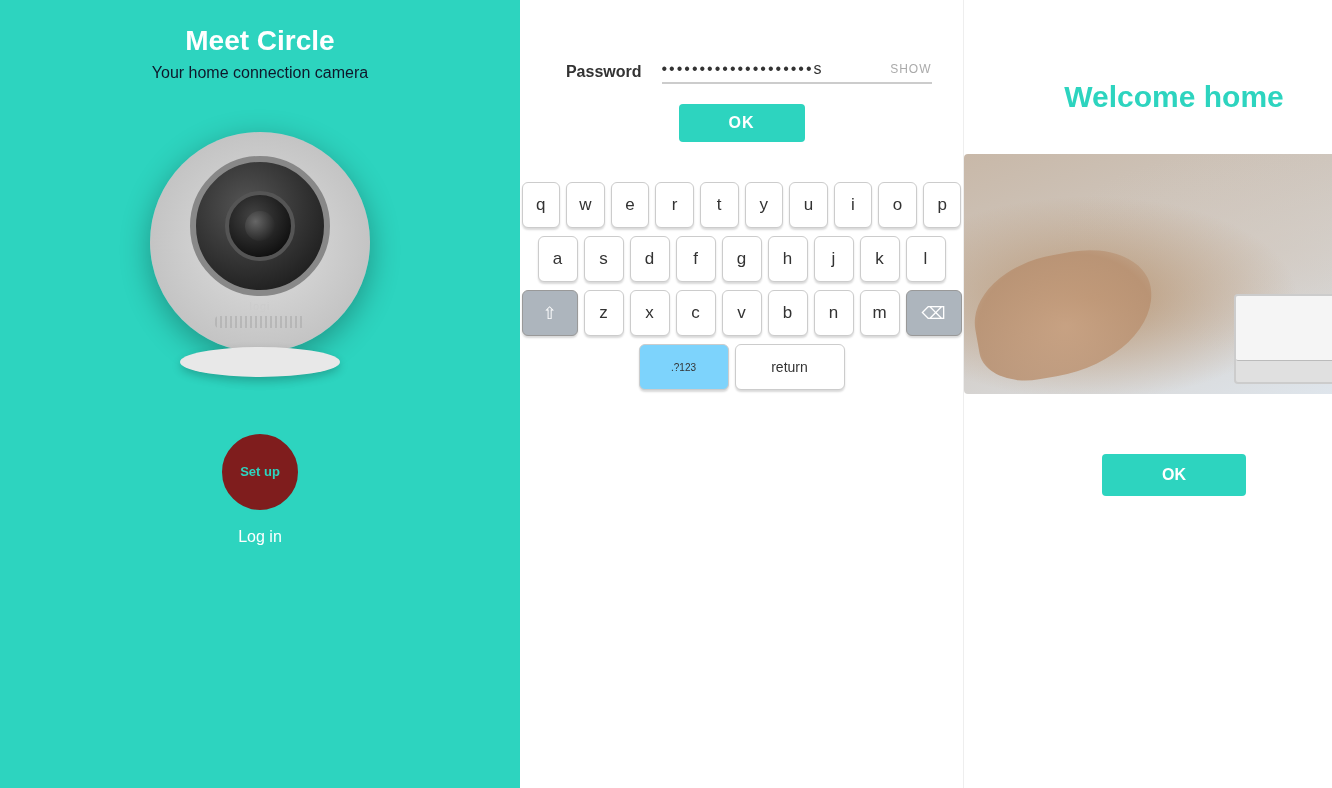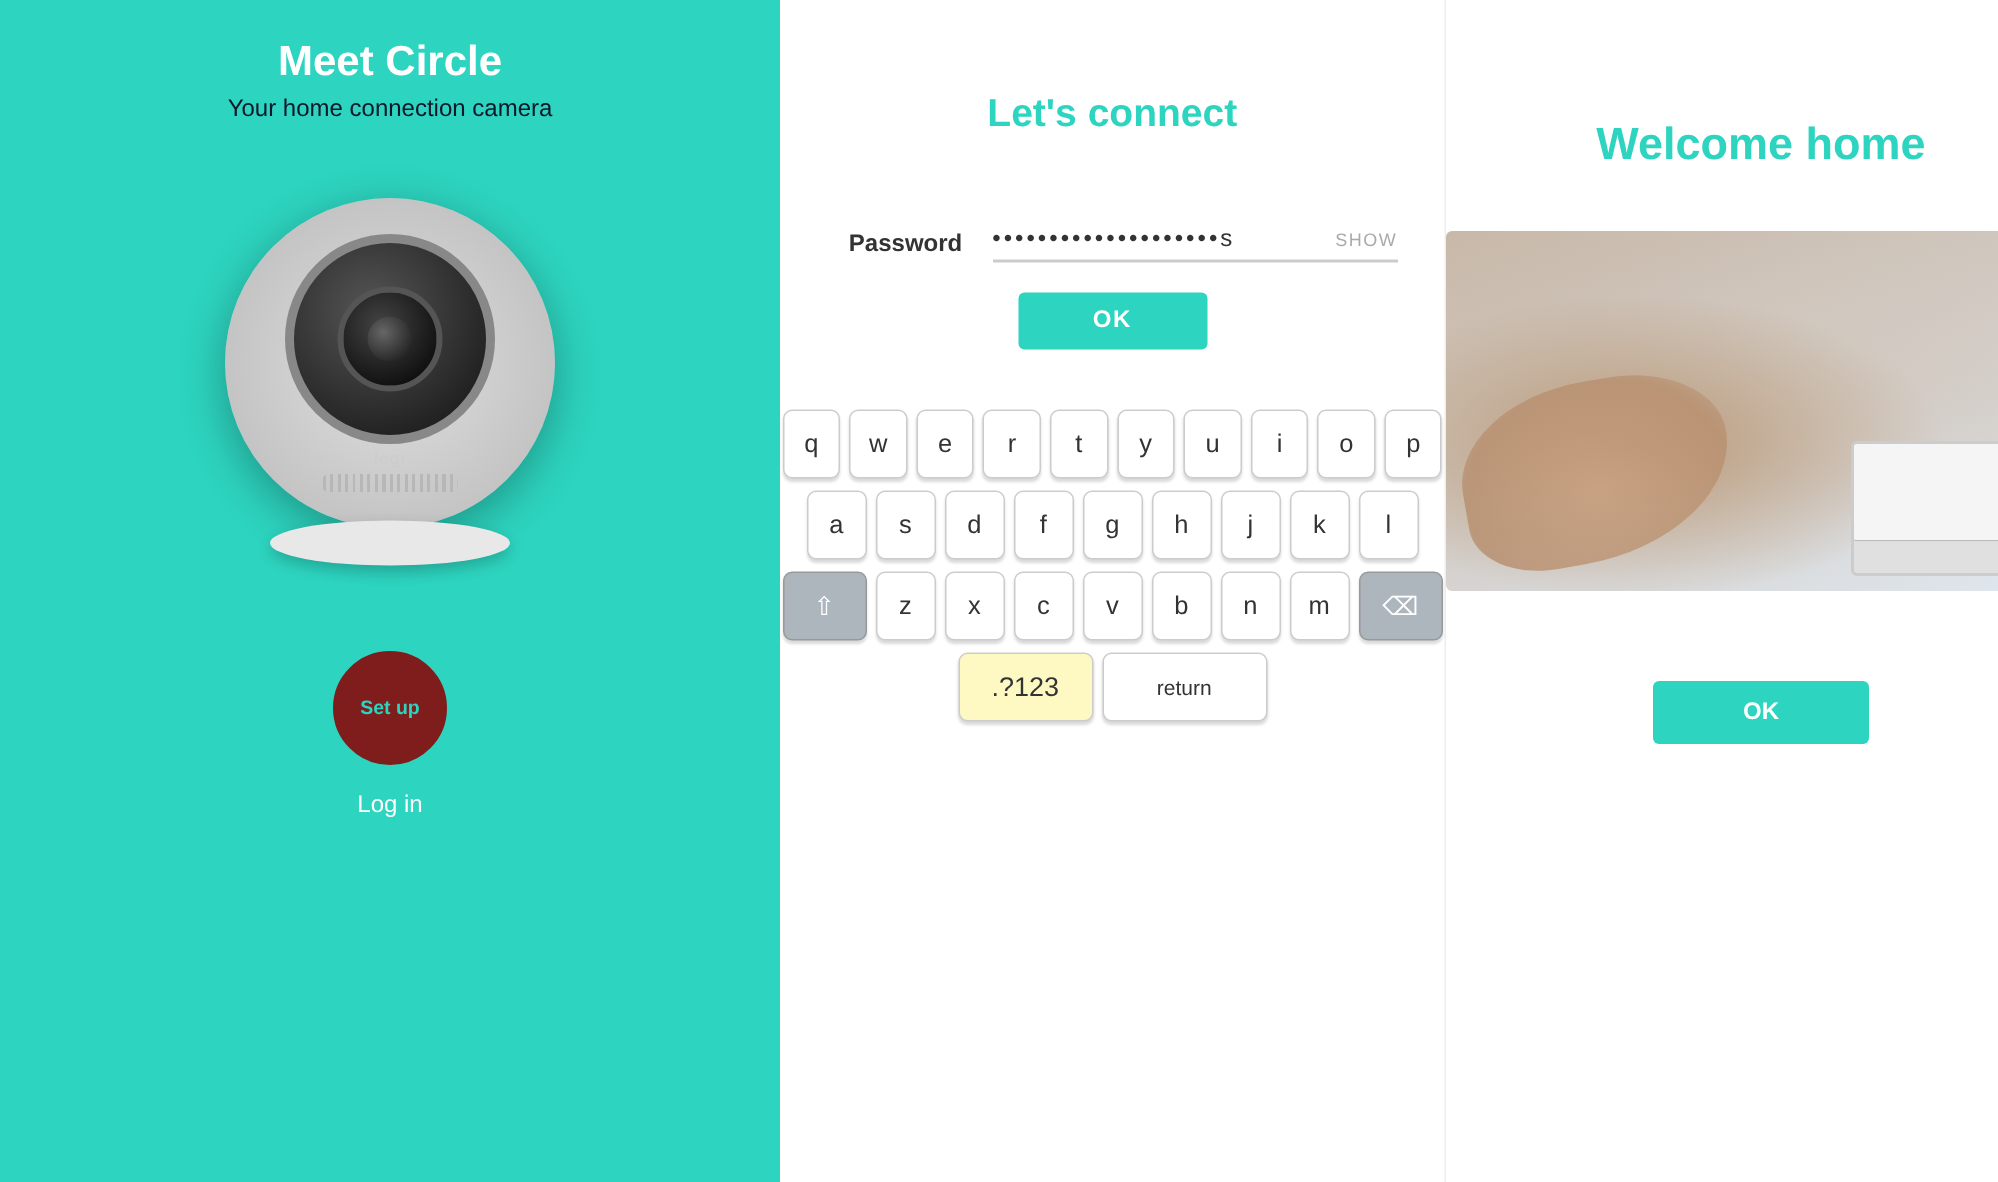--- a/index.html
+++ b/index.html
@@ -269,22 +269,22 @@
       width: 200px;
       font-size: 14px;
       color: #666;
     }
     .kb-key.return {
       width: 110px;
       font-size: 14px;
     }
     .kb-key.num {
       width: 90px;
-      font-size: 18px;
-      background: #fef9c3;
+      font-size: 10px;
+      background: #7dd3fc;
       color: #333;
     }
 
     
     .right-panel {
       flex: 1;
       background: #fff;
       display: flex;
       flex-direction: column;
       align-items: center;
@@ -381,21 +381,20 @@
     <div class="camera-base"></div>
   </div>
 
   <div class="setup-btn">
     <span>Set up</span>
   </div>
   <a class="login-link">Log in</a>
 </div>
 
 <div class="middle-panel">
-  <div class="connect-title">Let's connect</div>
 
   <div class="form-section">
 
 
     <div class="form-row">
       <div class="form-label">Password</div>
       <div class="password-container">
         <span class="password-value">••••••••••••••••••••s</span>
         <span class="show-btn">SHOW</span>
       </div>

